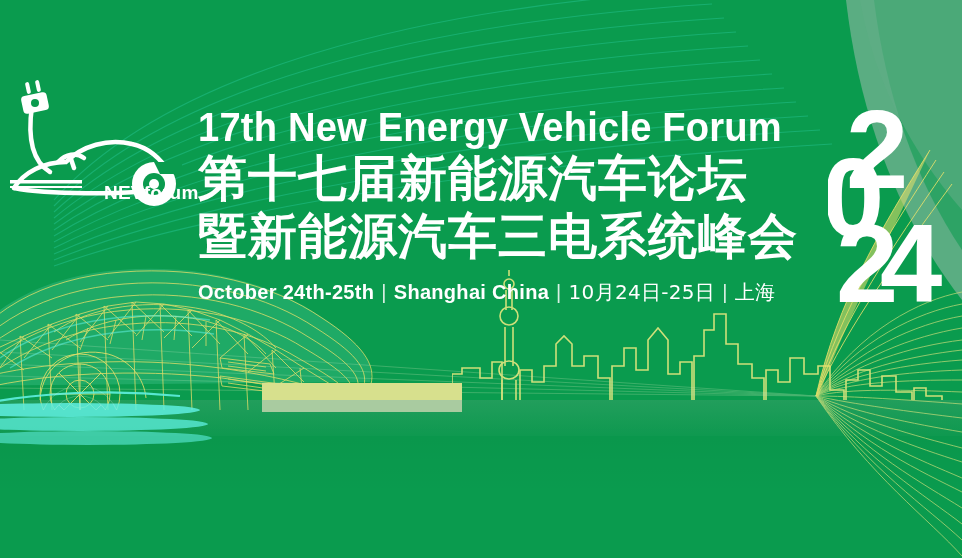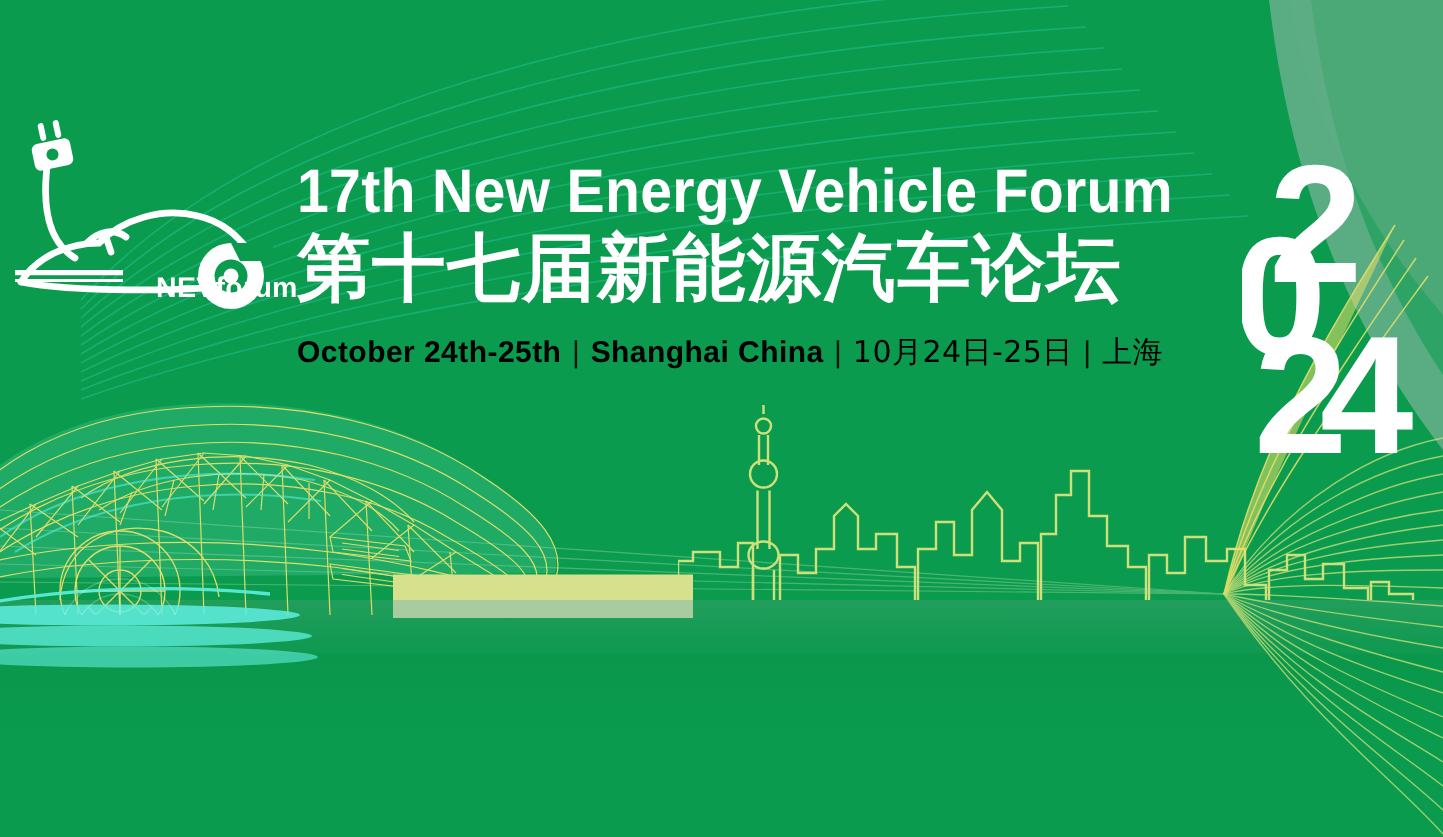--- a/index.html
+++ b/index.html
@@ -83,21 +83,21 @@
     font-size:49px;
     line-height:57px;
     letter-spacing:1px;
     white-space:nowrap;
   }
   .t-cn1{margin-top:4px;}
   .t-cn2{margin-top:1px;}
 
   .t-date{
     margin-top:11px;
-    color:#000000;
+    color:#ffffff;
     font-size:20px;
     line-height:24px;
     font-weight:bold;
     white-space:nowrap;
     font-family:"Liberation Sans", sans-serif;
     letter-spacing:.3px;
   }
   .t-date .sep{font-weight:normal;opacity:.85;margin:0 7px;}
   .t-date .cn{font-family:"DejaVu Sans", sans-serif;font-weight:normal;}
 </style>
@@ -379,18 +379,19 @@
       <text x="18" y="92" font-size="112">2</text>
       <text x="-6" y="140" font-size="112">0</text>
       <text x="8" y="206" font-size="112">2</text>
       <text x="52" y="206" font-size="112">4</text>
     </g>
   </svg>
 
   <div class="titleblock">
     <div class="t-en">17th New Energy Vehicle Forum</div>
     <div class="t-cn1">第十七届新能源汽车论坛</div>
+    <div class="t-cn2">暨新能源汽车三电系统峰会</div>
     <div class="t-date">
       <span>October 24th-25th</span><span class="sep">|</span><span>Shanghai China</span><span class="sep">|</span><span class="cn">10月24日-25日</span><span class="sep">|</span><span class="cn">上海</span>
     </div>
   </div>
 
 </div>
 
 </body></html>

